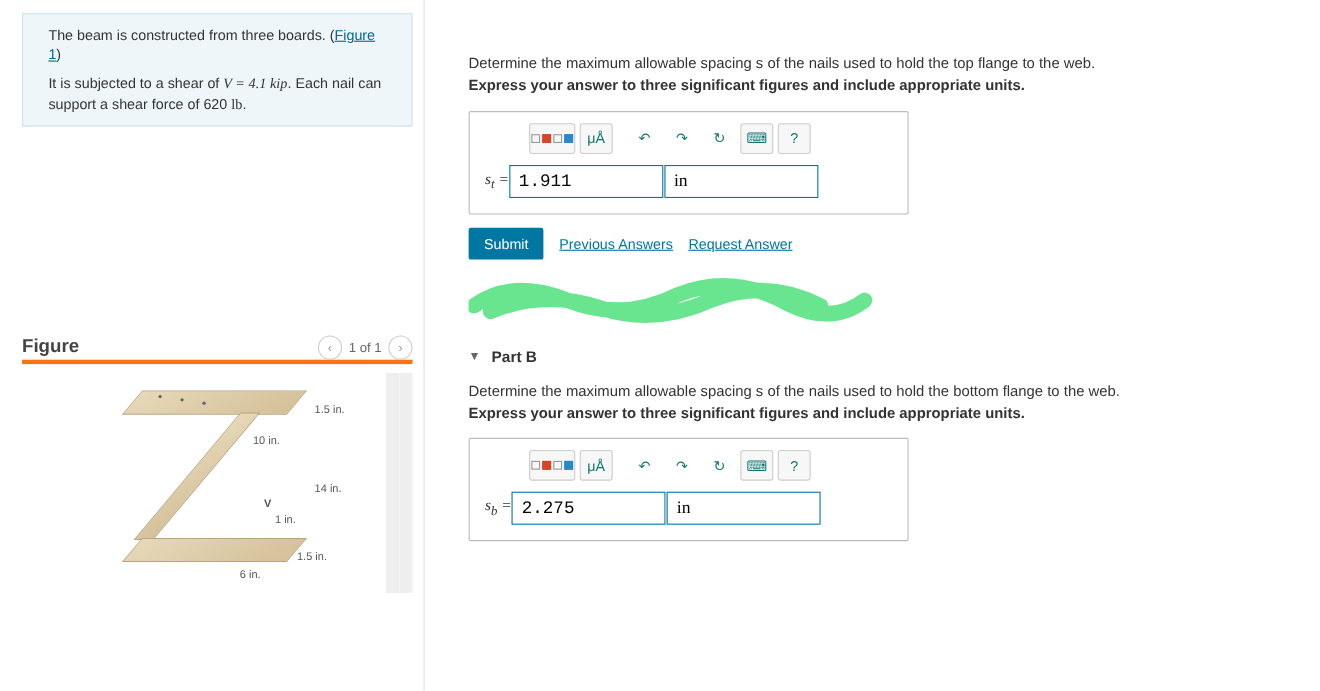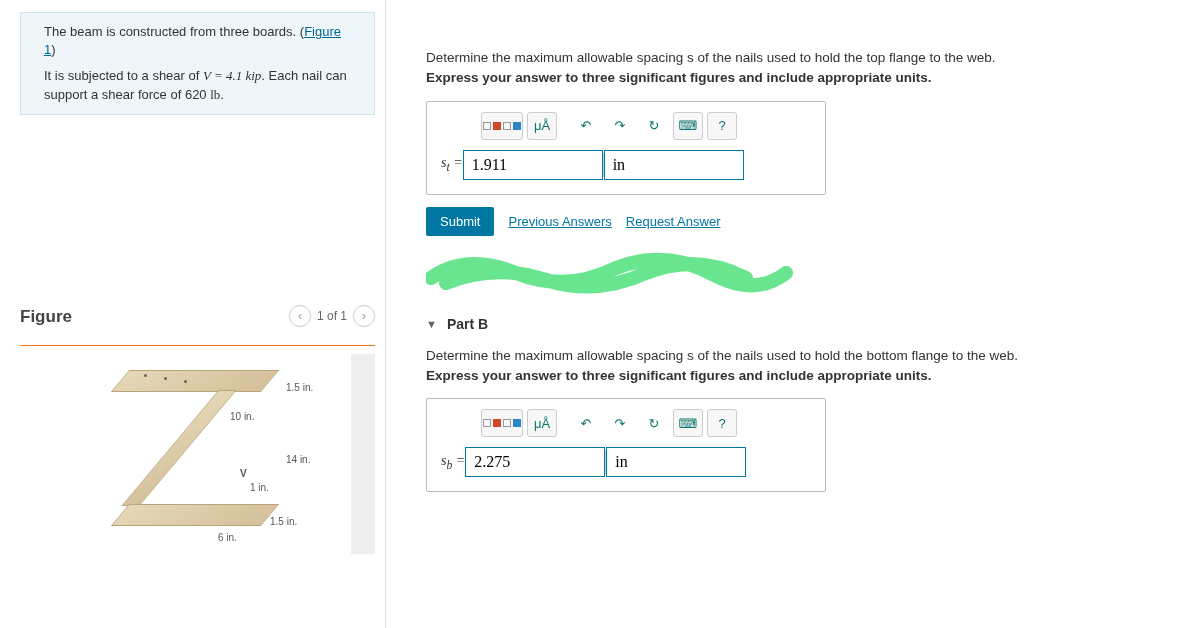--- a/index.html
+++ b/index.html
@@ -27,25 +27,25 @@
   .prompt-box {
     border: 1px solid #cce4eb;
     background: #eef6fa;
     padding: 10px 23px;
     font-size: 13px;
     line-height: 1.4;
   }
   .prompt-box a { color: #006699; text-decoration: underline; }
   .fig-head {
     display: flex;
-    align-items: flex-end;
+    align-items: flex-start;
     justify-content: space-between;
     margin-top: 190px;
-    padding-bottom: 18px;
-    border-bottom: 1px solid #f97316;
+    padding-bottom: 0;
+    border-bottom: 4px solid #f97316;
   }
   .fig-head h3 {
     margin: 0;
     font-size: 17px;
     font-weight: bold;
     color: #444;
   }
   .pager {
     display: flex;
     align-items: center;
@@ -120,21 +120,21 @@
   .toolbar .templates .sq { width:8px;height:8px;border:1px solid #999;display:inline-block;margin:1px;}
   .toolbar .templates .sq.red{background:#d24726;border-color:#d24726;}
   .toolbar .templates .sq.blue{background:#2a88c9;border-color:#2a88c9;}
   .answer-row { display:flex; align-items:center; gap:0; }
   .answer-row .label { font-style: italic; font-family: 'Times New Roman', serif; font-size: 14px; }
   .answer-row input {
     height: 30px; padding: 0 8px;
     border: 1px solid #0077aa;
     font-size: 16px; font-family: 'Times New Roman', serif;
   }
-  .answer-row input.val { width: 140px; }
+  .answer-row input.val { width: 140px; font-family: Liberation Mono, monospace; }
   .answer-row input.unit { width: 140px; }
   .sep { width:1px; height:24px; background:#ccc; }
   .actions { margin-top: 12px; display:flex; align-items:center; gap:14px; }
   .submit-btn {
     background: #0076a3; color:#fff; border:none;
     padding: 7px 14px; font-size: 13px; border-radius:2px;
   }
   .link { color:#0076a3; text-decoration:underline; font-size:13px; }
   .scribble {
     margin-top: 12px;

